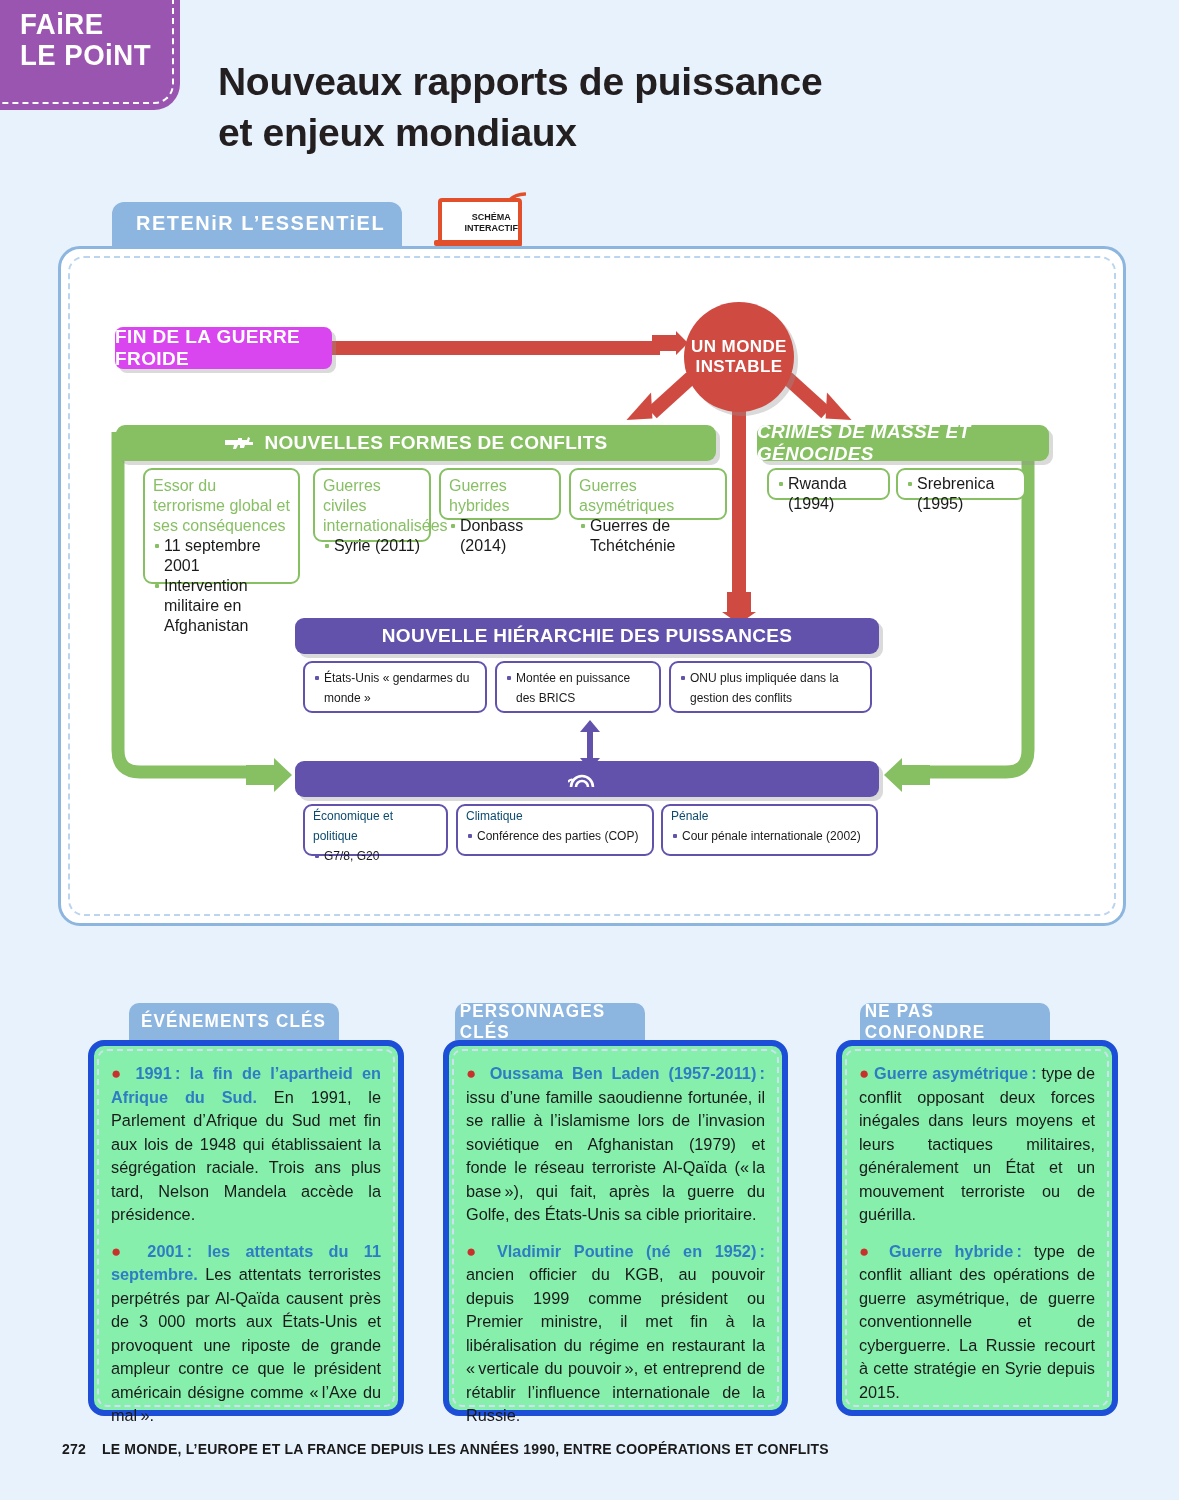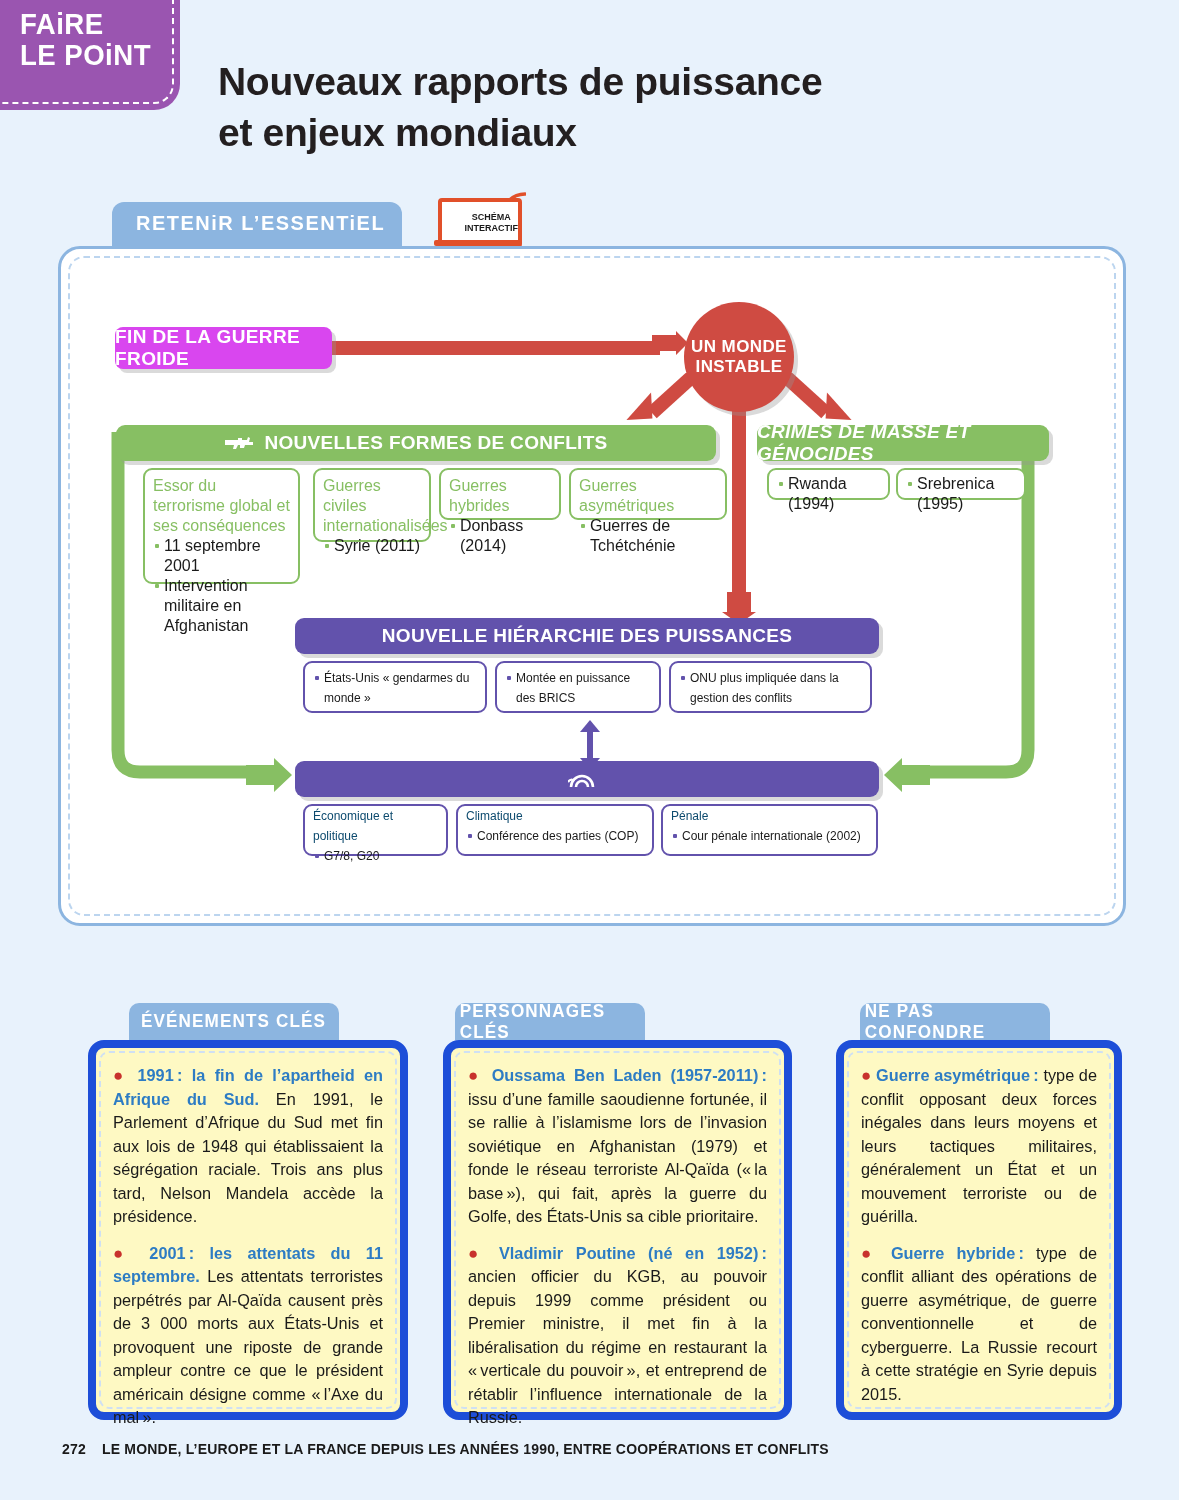--- a/index.html
+++ b/index.html
@@ -117,21 +117,21 @@
   
   .card-tab{
     position:absolute;height:37px;background:#8cb5e0;border-radius:10px 10px 0 0;
     display:flex;align-items:center;justify-content:center;
   }
   .card-tab span{
     color:#fff;font-size:18px;font-weight:bold;letter-spacing:1.2px;
     transform:scaleX(.95);
   }
   .card{
-    position:absolute;background:#fef9c3;border:8px solid #1d4ed8;border-radius:16px;
+    position:absolute;background:#86efac;border:6px solid #1d4ed8;border-radius:16px;
   }
   .card:before{
     content:"";position:absolute;left:3px;top:3px;right:3px;bottom:3px;
     border:2px dashed #cfe0f3;border-radius:10px;pointer-events:none;
   }
   .card .inner{
     position:relative;padding:16px 17px;font-size:16.3px;line-height:23.5px;
     color:#1a1a1a;text-align:justify;
   }
   .card p{margin:0 0 13px 0;}

